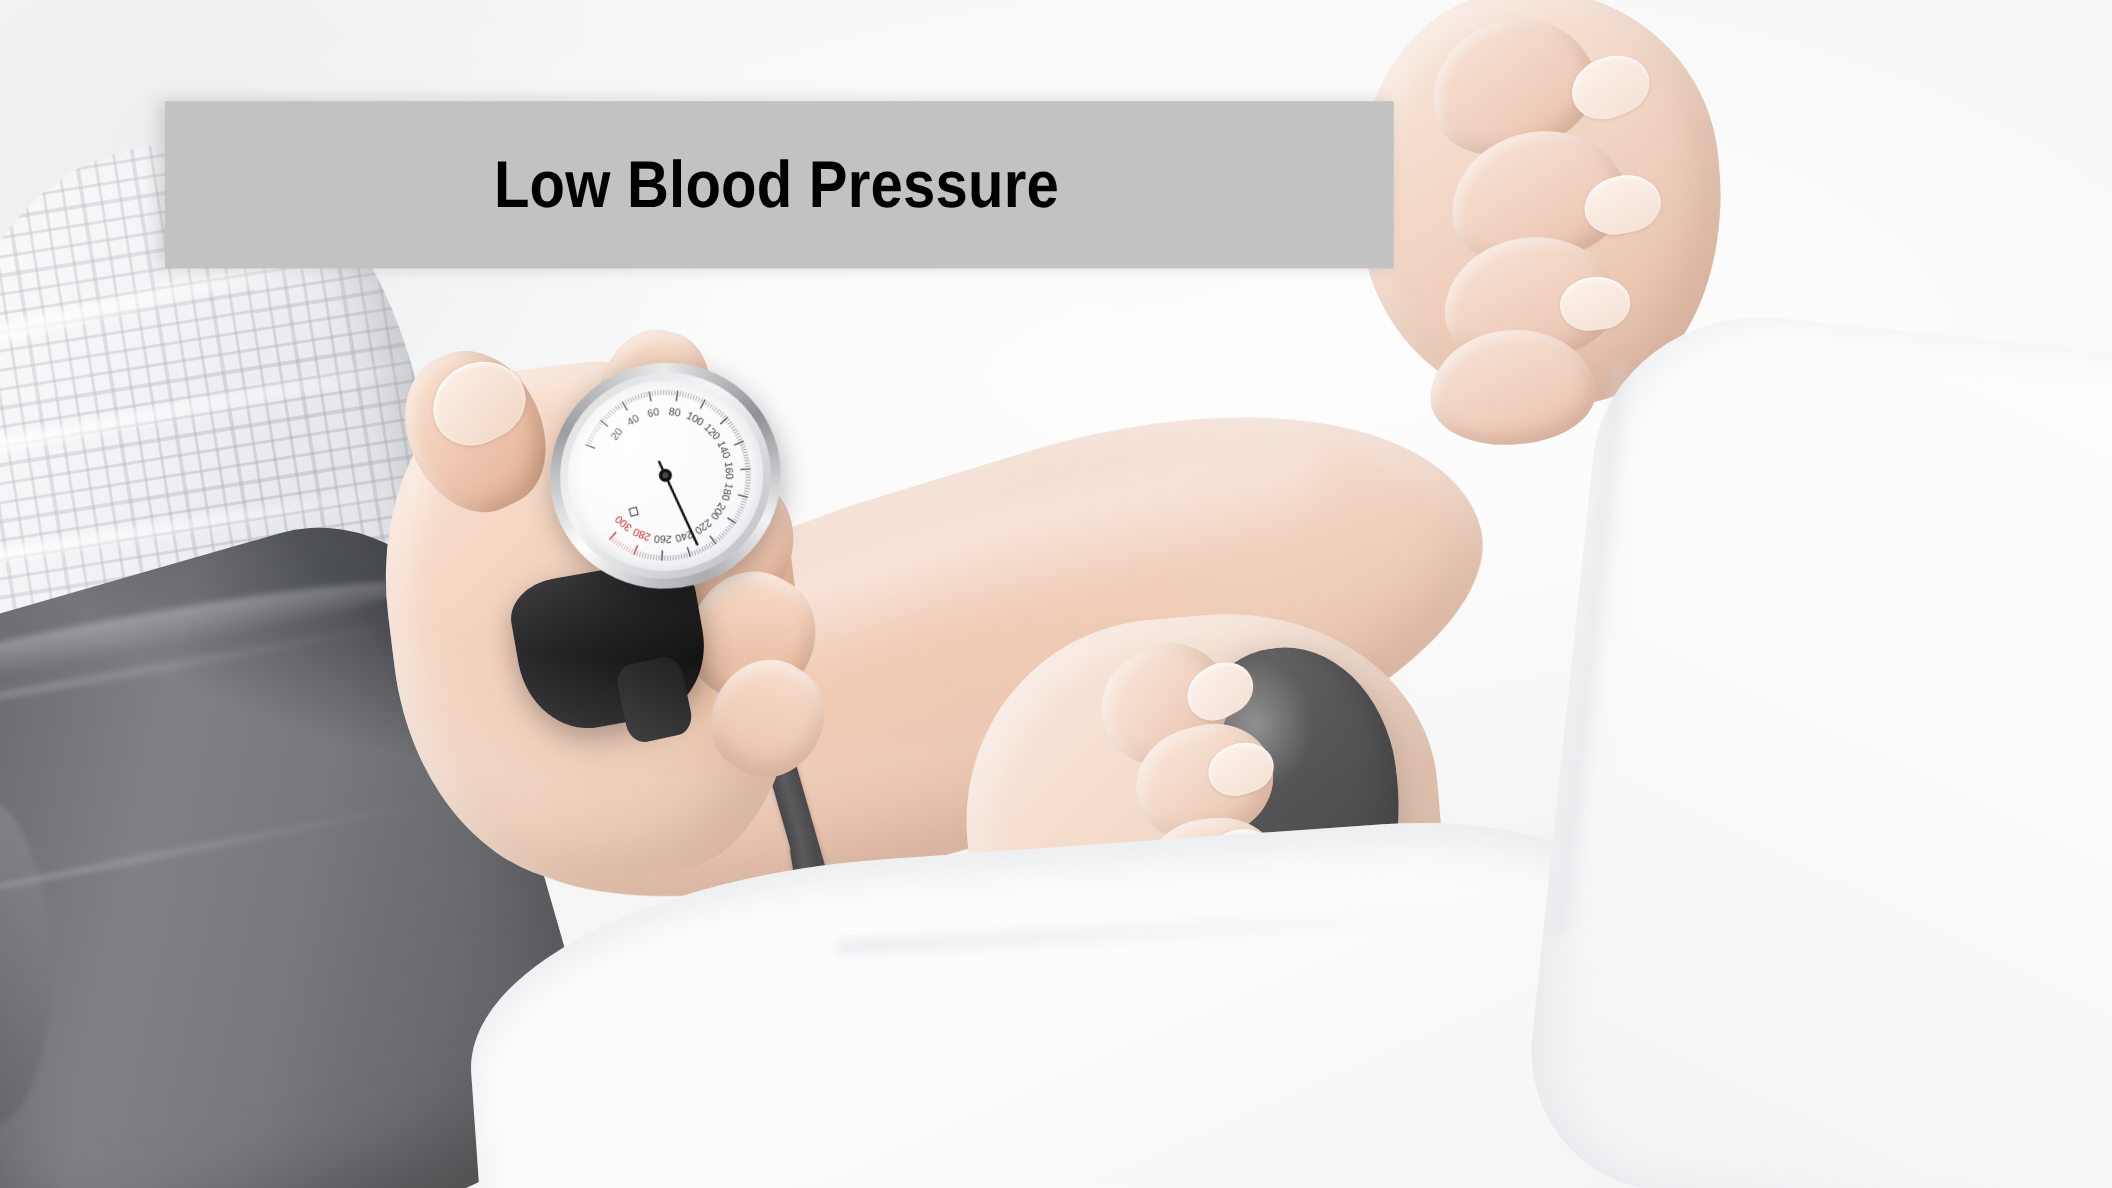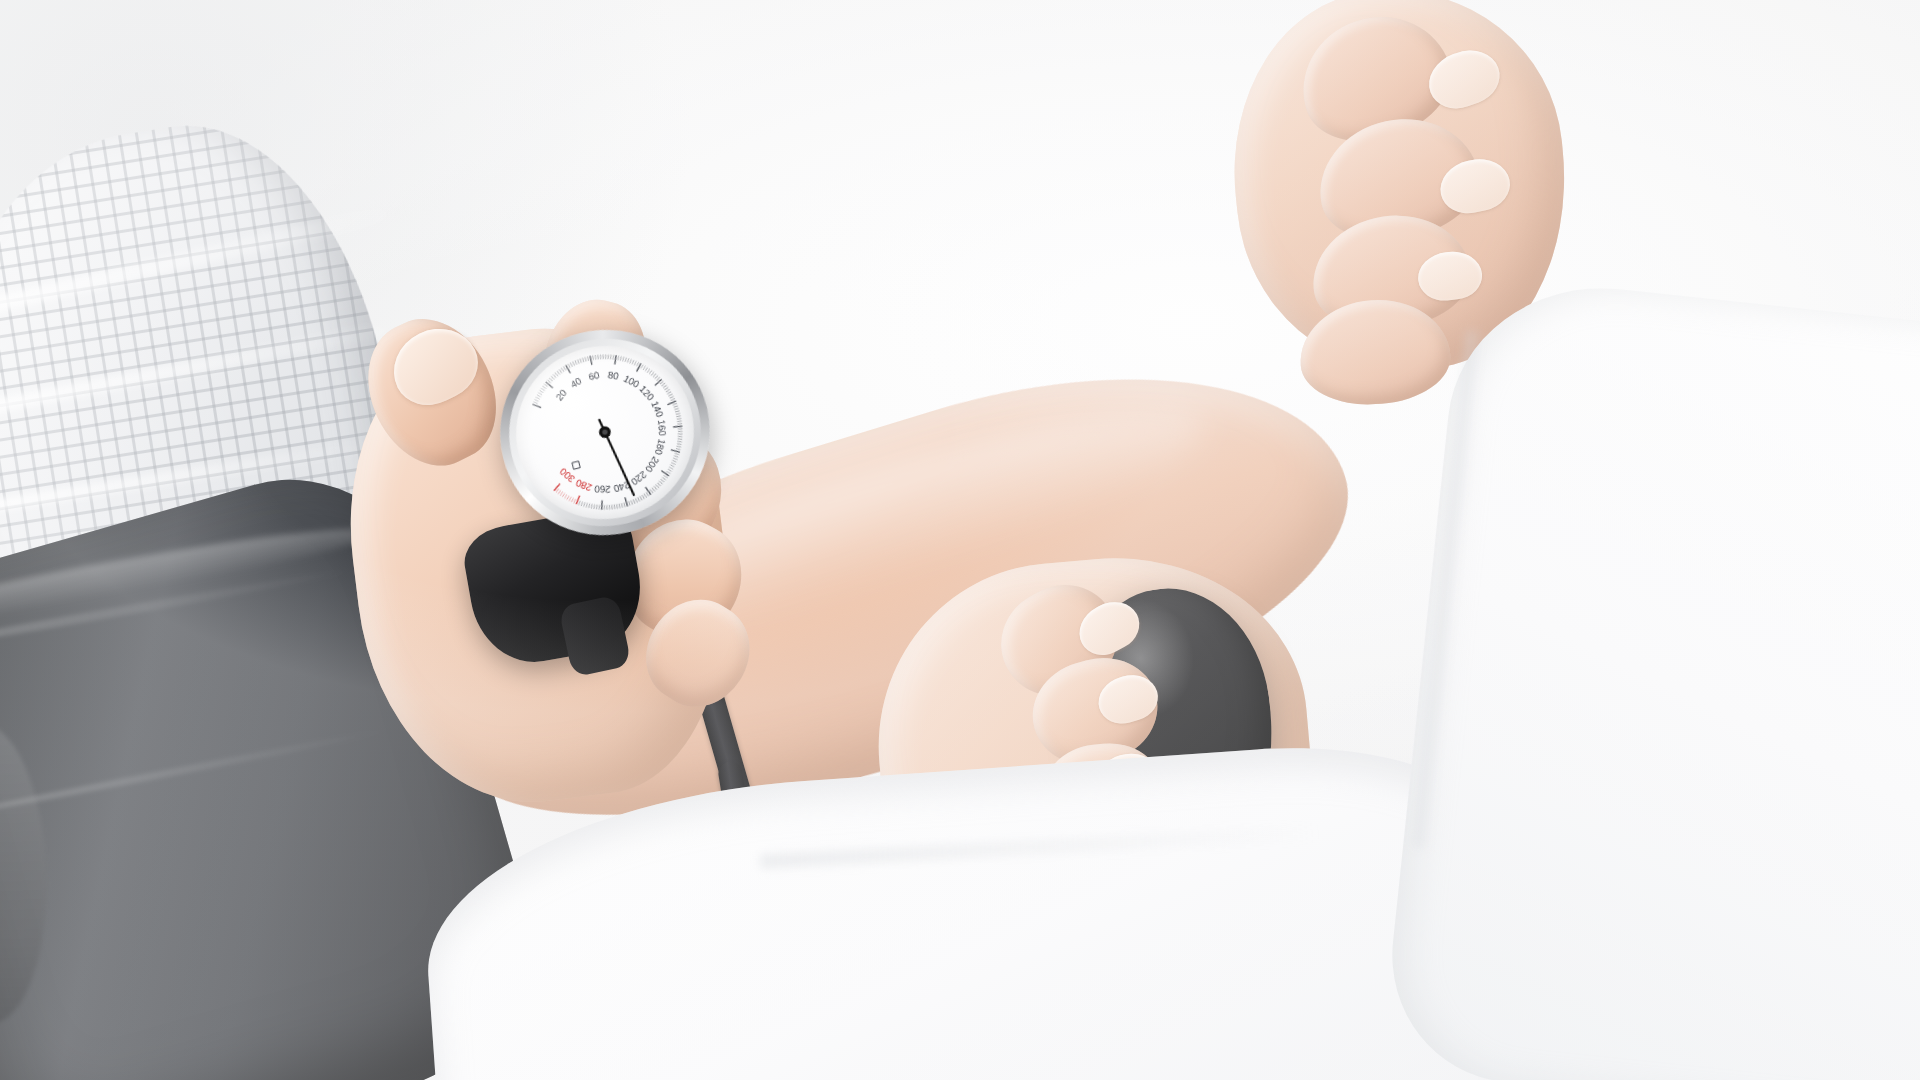--- a/index.html
+++ b/index.html
@@ -620,14 +620,17 @@
     <div class="tube tube-c"></div>
 
     <div class="coat-bottom"></div>
     <div class="coat-right"></div>
     <div class="coat-fold cf1"></div>
     <div class="coat-fold cf2"></div>
 
     <div class="dof"></div>
   </div>
 
+  <div class="banner">
+    <div class="banner-title">Low Blood Pressure</div>
+  </div>
 
 </div>
 
 </body></html>

